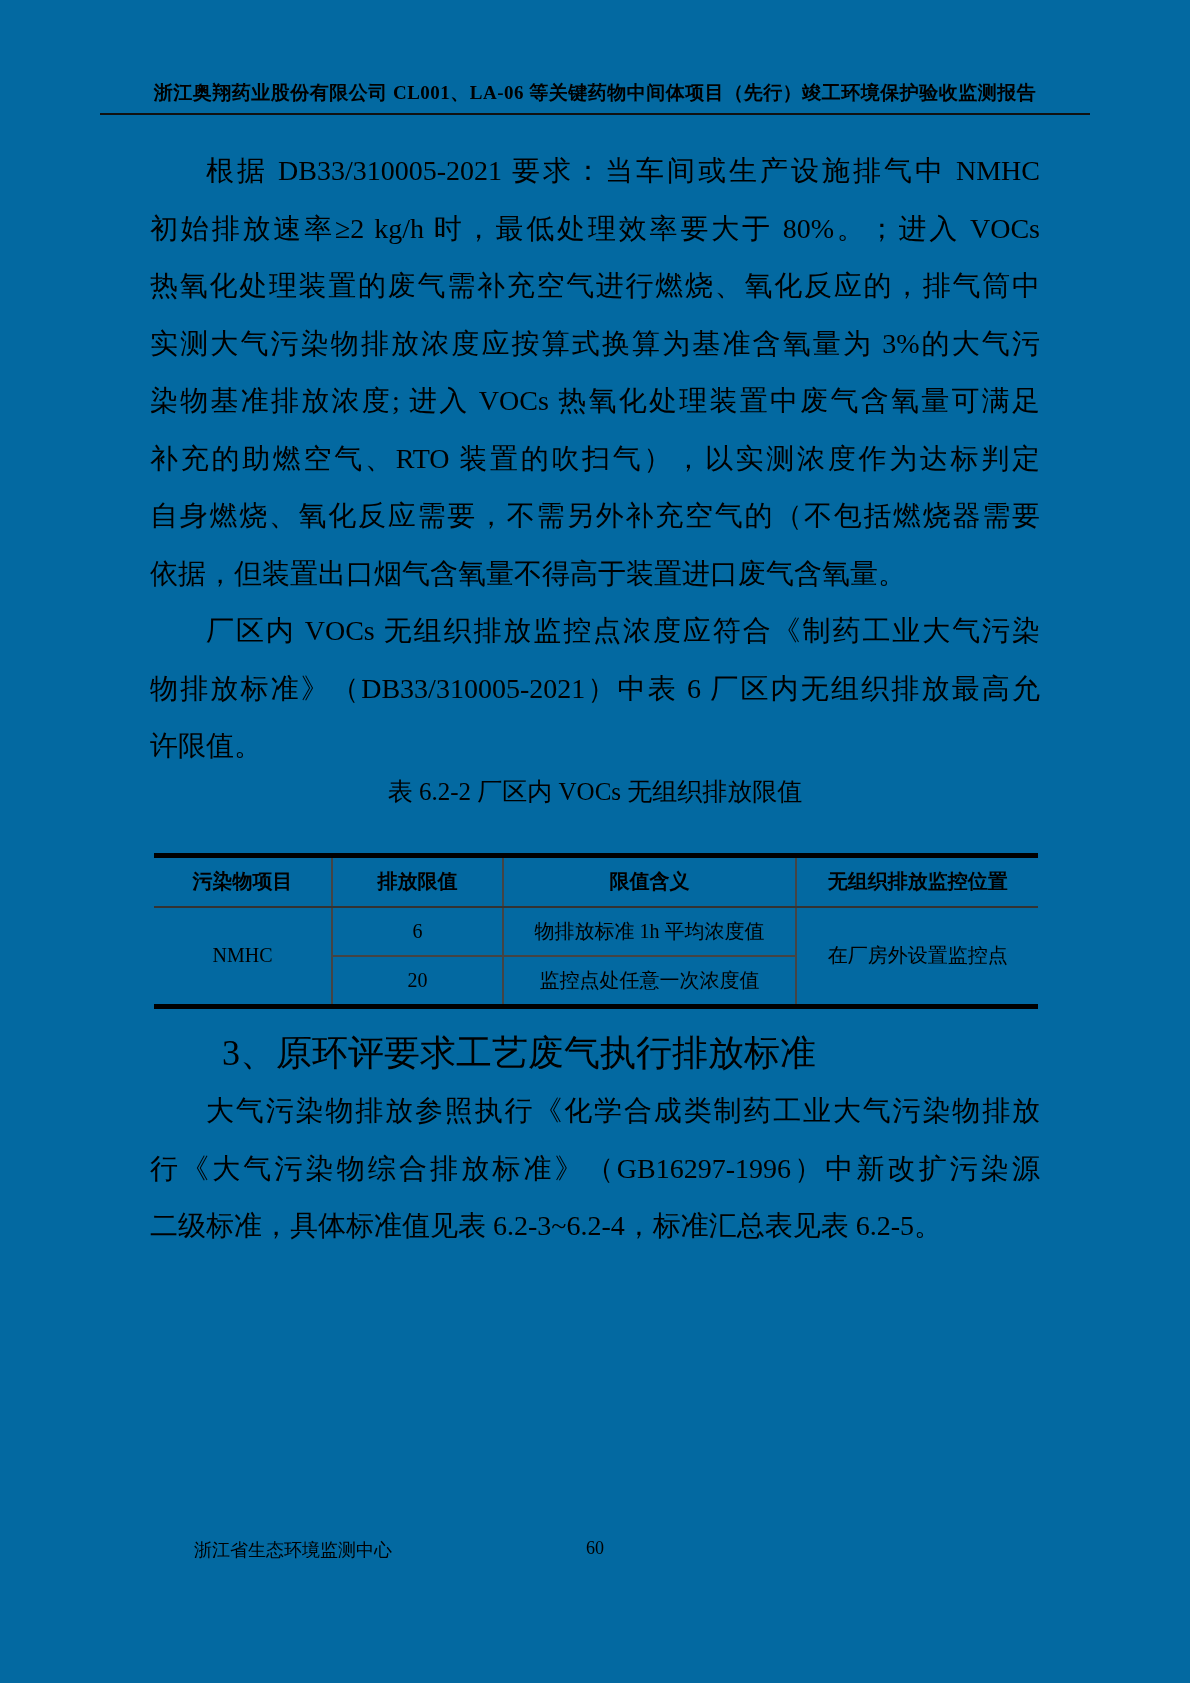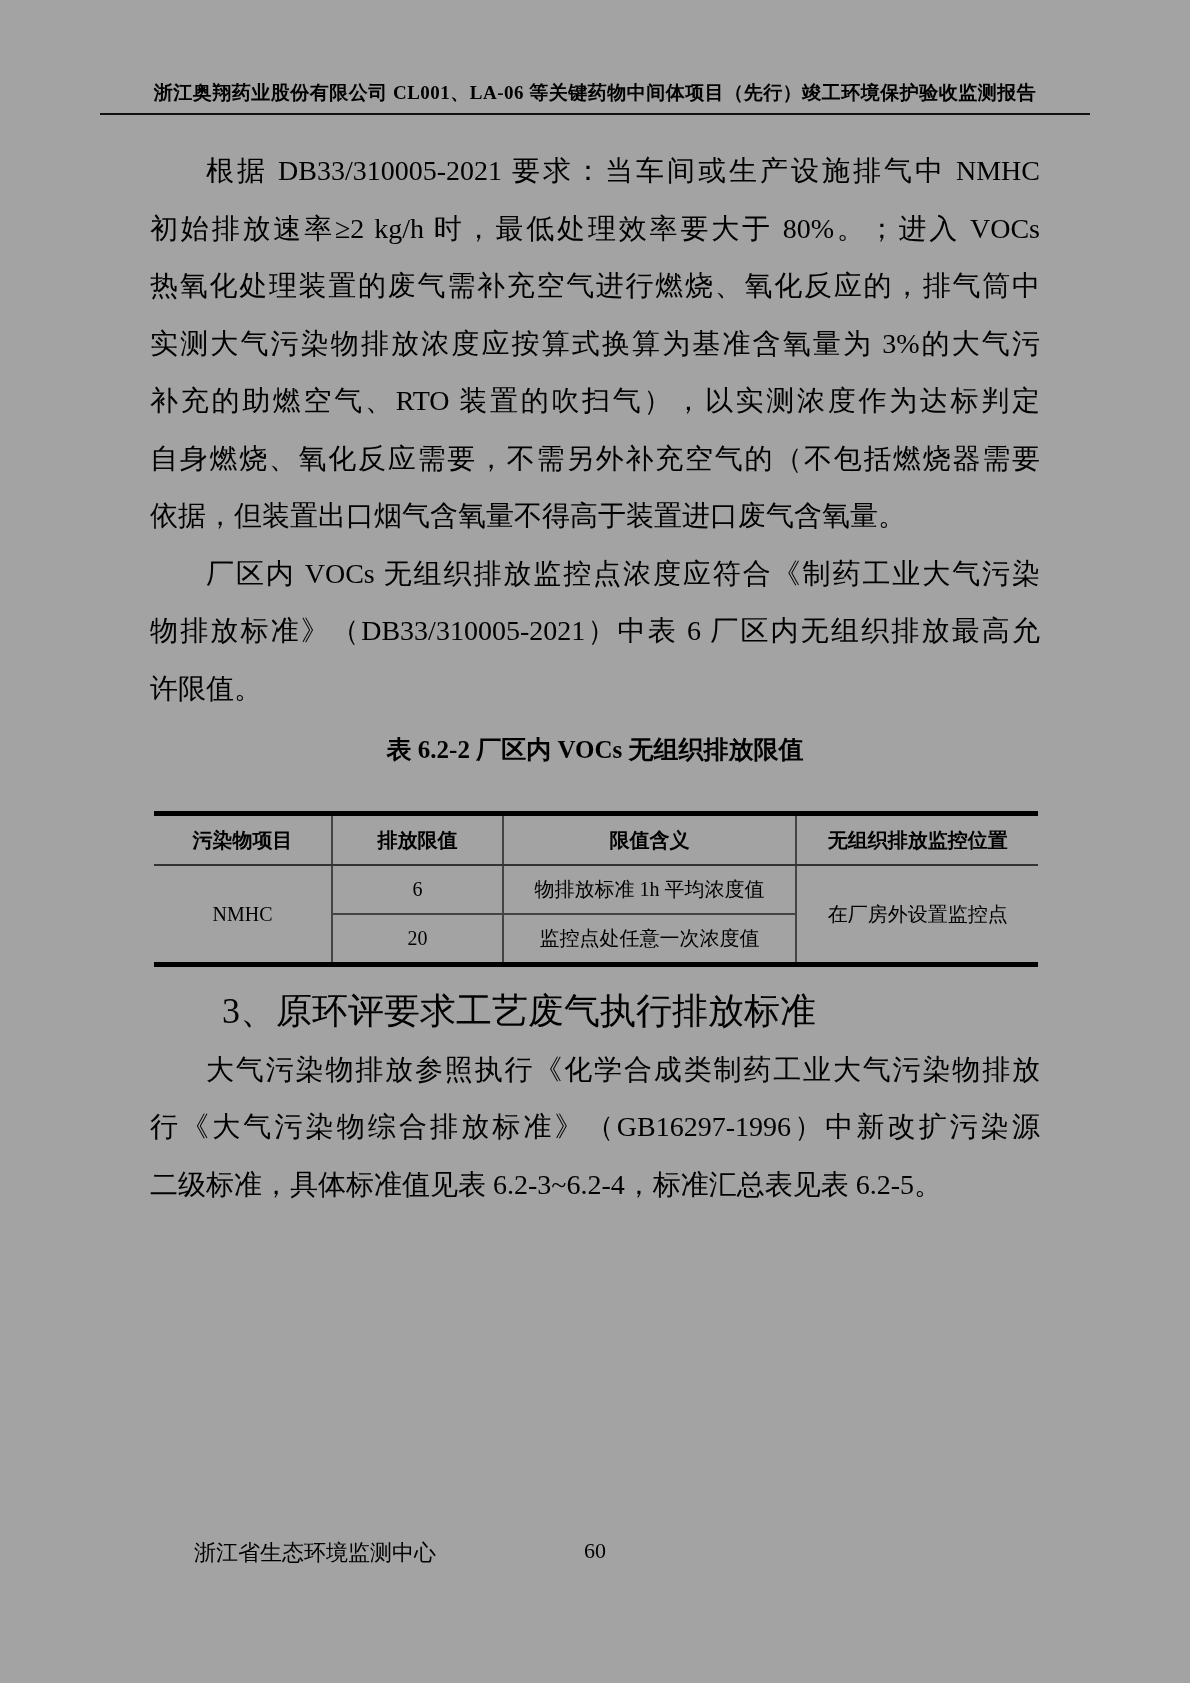--- a/index.html
+++ b/index.html
@@ -5,21 +5,21 @@
   html, body { margin: 0; padding: 0; }
   body {
     font-family: "Liberation Serif", "DejaVu Serif", serif;
     background: #ffffff;
     color: #000000;
   }
   .page {
     position: relative;
     width: 1190px;
     height: 1683px;
-    background: #a3a3a3;
+    background: #0369a1;
     overflow: hidden;
   }
 
   
   .header-title {
     position: absolute;
     top: 80px;
     left: 0;
     width: 100%;
     text-align: center;
@@ -59,26 +59,25 @@
     font-size: 36px;
     line-height: 57.5px;
     height: 57.5px;
     text-indent: 2em;
     margin-top: 16px;
     text-align: left;
   }
 
   
   .table-title {
-    margin-top: 16px;
     height: 34px;
     line-height: 34px;
     text-align: center;
     font-size: 25px;
-    font-weight: bold;
+    font-weight: normal;
   }
   table.limits {
     margin-top: 44px;
     margin-left: 4px;
     width: 884px;
     border-collapse: collapse;
     border-top: 5px solid #000000;
     border-bottom: 5px solid #000000;
     table-layout: fixed;
   }
@@ -98,21 +97,21 @@
   .w3 { width: 33.5%; }
   .w4 { width: 27.5%; }
 
   
   .footer {
     position: absolute;
     left: 150px;
     right: 150px;
     top: 1538px;
     height: 30px;
-    font-size: 22px;
+    font-size: 18px;
   }
   .footer-institution {
     position: absolute;
     left: 44px;
     top: 0;
   }
   .footer-page-number {
     position: absolute;
     left: 0;
     width: 100%;
@@ -128,20 +127,21 @@
   <div class="header-title">浙江奥翔药业股份有限公司 CL001、LA-06 等关键药物中间体项目（先行）竣工环境保护验收监测报告</div>
   <div class="header-rule"></div>
 
   <div class="content">
 
     <div>
       <div class="line ind">根据 DB33/310005-2021 要求：当车间或生产设施排气中 NMHC</div>
       <div class="line">初始排放速率≥2 kg/h 时，最低处理效率要大于 80%。；进入 VOCs</div>
       <div class="line">热氧化处理装置的废气需补充空气进行燃烧、氧化反应的，排气筒中</div>
       <div class="line">实测大气污染物排放浓度应按算式换算为基准含氧量为 3%的大气污</div>
+      <div class="line">染物基准排放浓度; 进入 VOCs 热氧化处理装置中废气含氧量可满足</div>
       <div class="line">补充的助燃空气、RTO 装置的吹扫气），以实测浓度作为达标判定</div>
       <div class="line">自身燃烧、氧化反应需要，不需另外补充空气的（不包括燃烧器需要</div>
       <div class="line last">依据，但装置出口烟气含氧量不得高于装置进口废气含氧量。</div>
     </div>
 
     <div>
       <div class="line ind">厂区内 VOCs 无组织排放监控点浓度应符合《制药工业大气污染</div>
       <div class="line">物排放标准》（DB33/310005-2021）中表 6 厂区内无组织排放最高允</div>
       <div class="line last">许限值。</div>
     </div>

